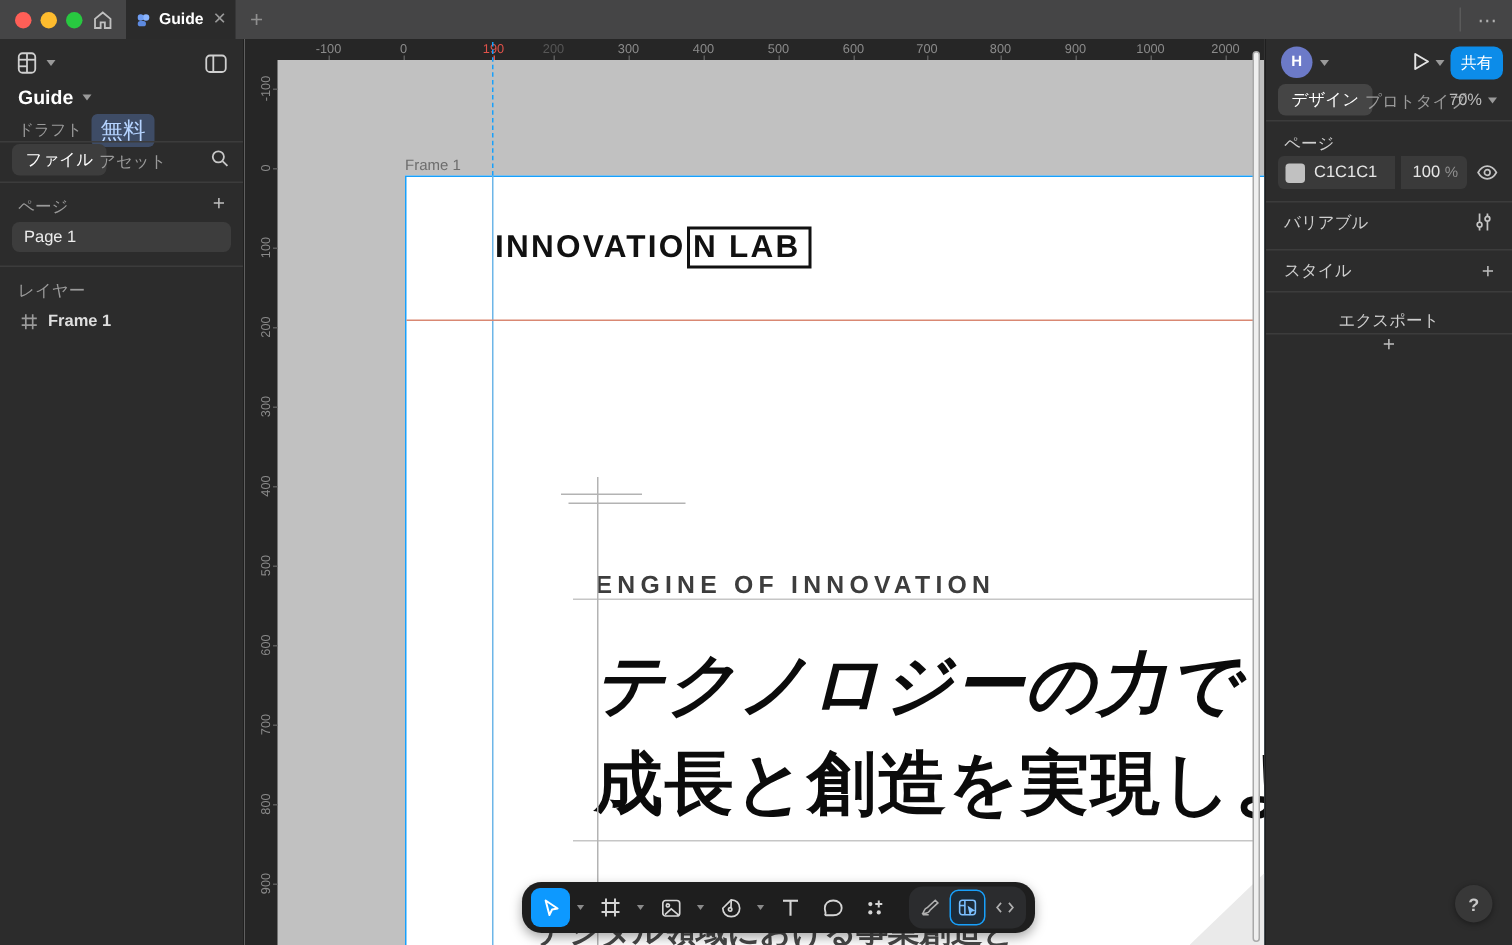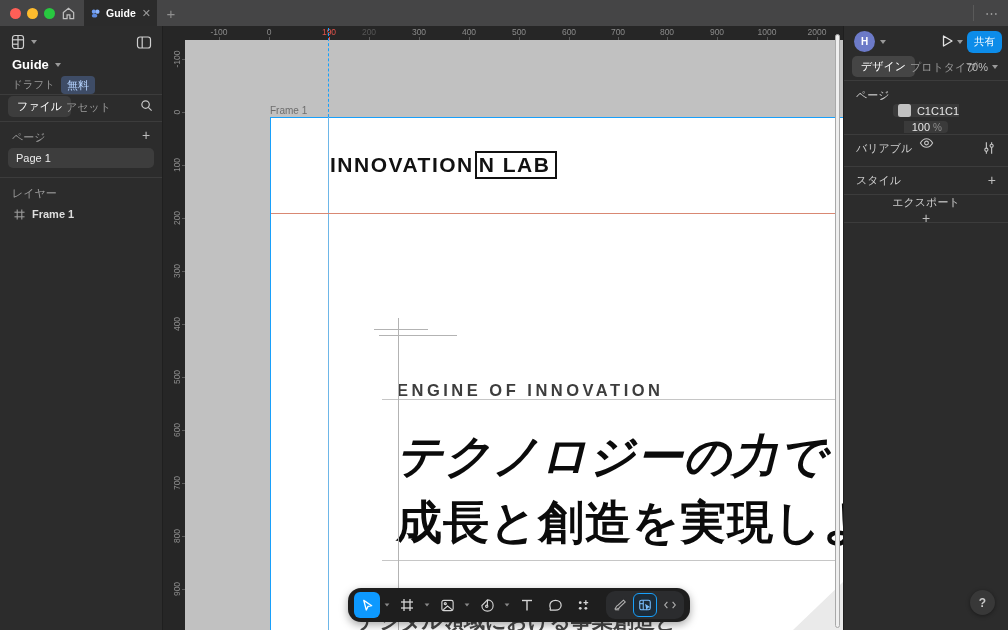--- a/index.html
+++ b/index.html
@@ -31,21 +31,21 @@
   .lbl11 { font-size:11px; }
   .chev { width:0; height:0; border-left:3.5px solid transparent; border-right:3.5px solid transparent;
     border-top:4px solid #9a9a9a; display:inline-block; }
 
   
   #left-panel { left:0; width:163px; border-right:1px solid #1f1f1f; }
   .lp-row { position:absolute; left:0; width:100%; }
   .menu-row { top:8px; height:18px; }
   .guide-row { top:31px; left:12px; color:#ffffff; font-size:13px; font-weight:700; display:flex; align-items:center; gap:6px; }
   .draft-row { top:50px; left:12px; display:flex; align-items:center; gap:6px; }
-  .free-badge { background:rgba(110,160,255,0.28); color:#b5d3ff; font-size:11px; padding:1.5px 6px; border-radius:4px; }
+  .free-badge { background:rgba(110,160,255,0.28); color:#b5d3ff; font-size:15px; padding:1.5px 6px; border-radius:4px; }
   .tabs-row { top:72px; height:20px; }
   .pill { background:#3d3d3d; color:#ffffff; border-radius:5px; padding:3px 9px; font-size:11px; }
   .search-btn { position:absolute; right:9px; top:1px; }
   .sec-label { position:absolute; left:12px; font-size:11px; color:#9a9a9a; }
   .plus-btn { position:absolute; right:9px; color:#bdbdbd; font-size:14px; font-weight:400; width:14px; text-align:center; }
   .page-item { position:absolute; left:8px; right:8px; top:122px; height:20px; background:#3d3d3d; border-radius:5px;
     color:#ececec; font-size:11px; display:flex; align-items:center; padding-left:8px; }
   .layer-item { position:absolute; left:0; right:0; top:178px; height:20px; display:flex; align-items:center; gap:7px; padding-left:14px; }
   .layer-item span.name { color:#dedede; font-size:11px; font-weight:600; }
 
@@ -103,29 +103,29 @@
   .avatar { position:absolute; left:10px; top:0; width:21px; height:21px; border-radius:50%; background:#6c7ac8;
     color:#ffffff; font-size:10px; font-weight:700; display:flex; align-items:center; justify-content:center; }
   .av-chev { position:absolute; left:36px; top:9px; }
   .play-btn { position:absolute; left:95px; top:2px; }
   .play-chev { position:absolute; left:113px; top:9px; }
   .share-btn { position:absolute; left:123px; top:0; width:35px; height:22px; background:#0c8ce9; border-radius:6px;
     color:#ffffff; font-size:10.5px; display:flex; align-items:center; justify-content:center; }
   .rp-tabs { position:absolute; top:32px; left:0; width:100%; height:20px; }
   .zoom-ctl { position:absolute; right:10px; top:3px; color:#bdbdbd; font-size:11px; display:flex; align-items:center; gap:4px; }
   .rp-sec-label { position:absolute; left:12px; font-size:11px; color:#cfcfcf; }
-  .color-row { position:absolute; top:78px; left:8px; right:8px; height:22px; display:flex; align-items:center; gap:4px;flex-direction:column; }
+  .color-row { position:absolute; top:78px; left:8px; right:8px; height:22px; display:flex; align-items:center; gap:4px; }
   .hex-box { flex:1; height:22px; background:#3a3a3a; border-radius:4px 0 0 4px; display:flex; align-items:center; gap:6px; padding-left:5px; }
   .swatch { width:13px; height:13px; border-radius:2.5px; background:#c1c1c1; }
   .hex-val { color:#e6e6e6; font-size:11px; }
   .pct-box { width:44px; height:22px; background:#3a3a3a; border-radius:0 4px 4px 0; display:flex; align-items:center; justify-content:flex-end; gap:3px; padding-right:6px; }
   .pct-val { color:#e6e6e6; font-size:11px; }
   .pct-sign { color:#8f8f8f; font-size:10px; }
   .eye-btn { width:18px; display:flex; justify-content:center; }
-  .rp-row { position:absolute; left:0; width:100%; height:28px; display:flex; align-items:center; justify-content:space-between; padding:1px 12px; }
+  .rp-row { position:absolute; left:0; width:100%; height:28px; display:flex; align-items:center; justify-content:space-between; padding:12px 12px; }
   .rp-row .t { color:#cfcfcf; font-size:11px; }
   .rp-row .plus { color:#bdbdbd; font-size:14px; }
   .help-btn { position:absolute; left:126px; top:564px; width:25px; height:25px; border-radius:50%; background:#383838;
     color:#c9c9c9; font-size:12px; font-weight:700; display:flex; align-items:center; justify-content:center; box-shadow:0 1px 4px rgba(0,0,0,.4); }
   svg { display:block; }
 </style>
 </head>
 <body>
 
 <div id="stage">
@@ -208,21 +208,21 @@
   </div>
 
   <div id="canvas">
     <div class="frame"></div>
     <div class="frame-label">Frame 1</div>
 
     <div class="guide-dashed"></div>
     <div class="guide-solid"></div>
     <div class="red-line"></div>
 
-    <div class="logo"><span>INNOVATION</span><span class="boxed">N LAB</span></div>
+    <div class="logo"><span>INNOVATIO</span><span class="boxed">N LAB</span></div>
 
     <div class="cropmark-v"></div>
     <div class="cropmark-h1"></div>
     <div class="cropmark-h2"></div>
 
     <div class="eyebrow">ENGINE OF INNOVATION</div>
     <div class="rule-1"></div>
     <div class="jp-headline jp-line1">テクノロジーの力で</div>
     <div class="jp-headline jp-line2">成長と創造を実現しよ</div>
     <div class="rule-2"></div>

